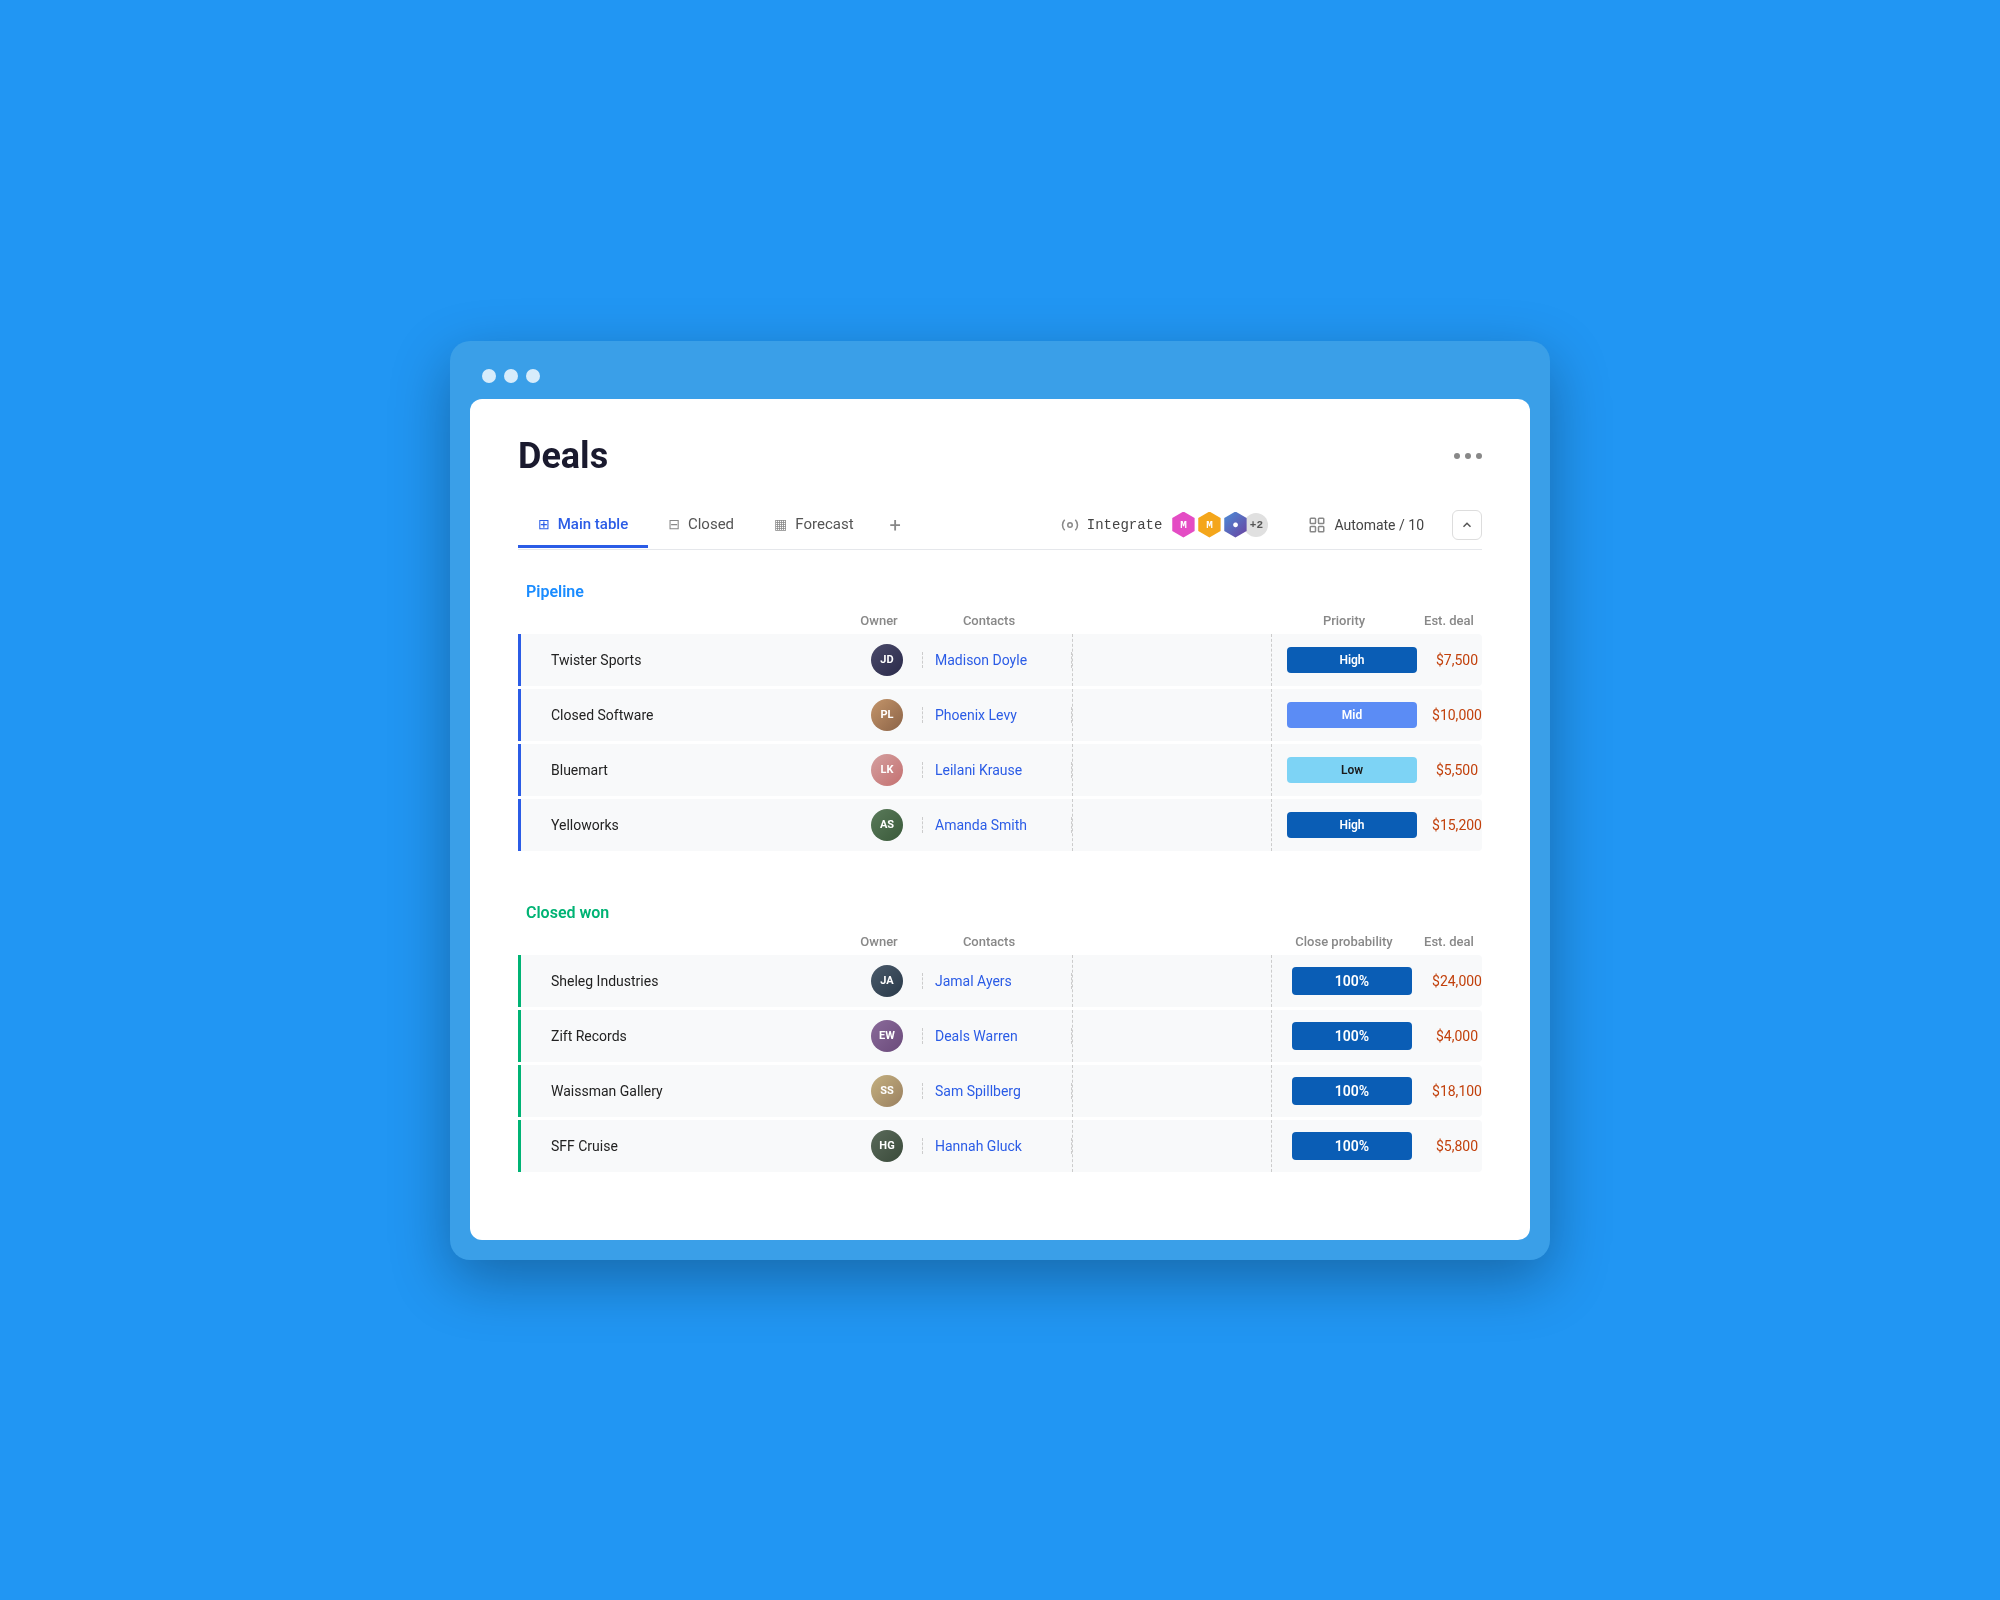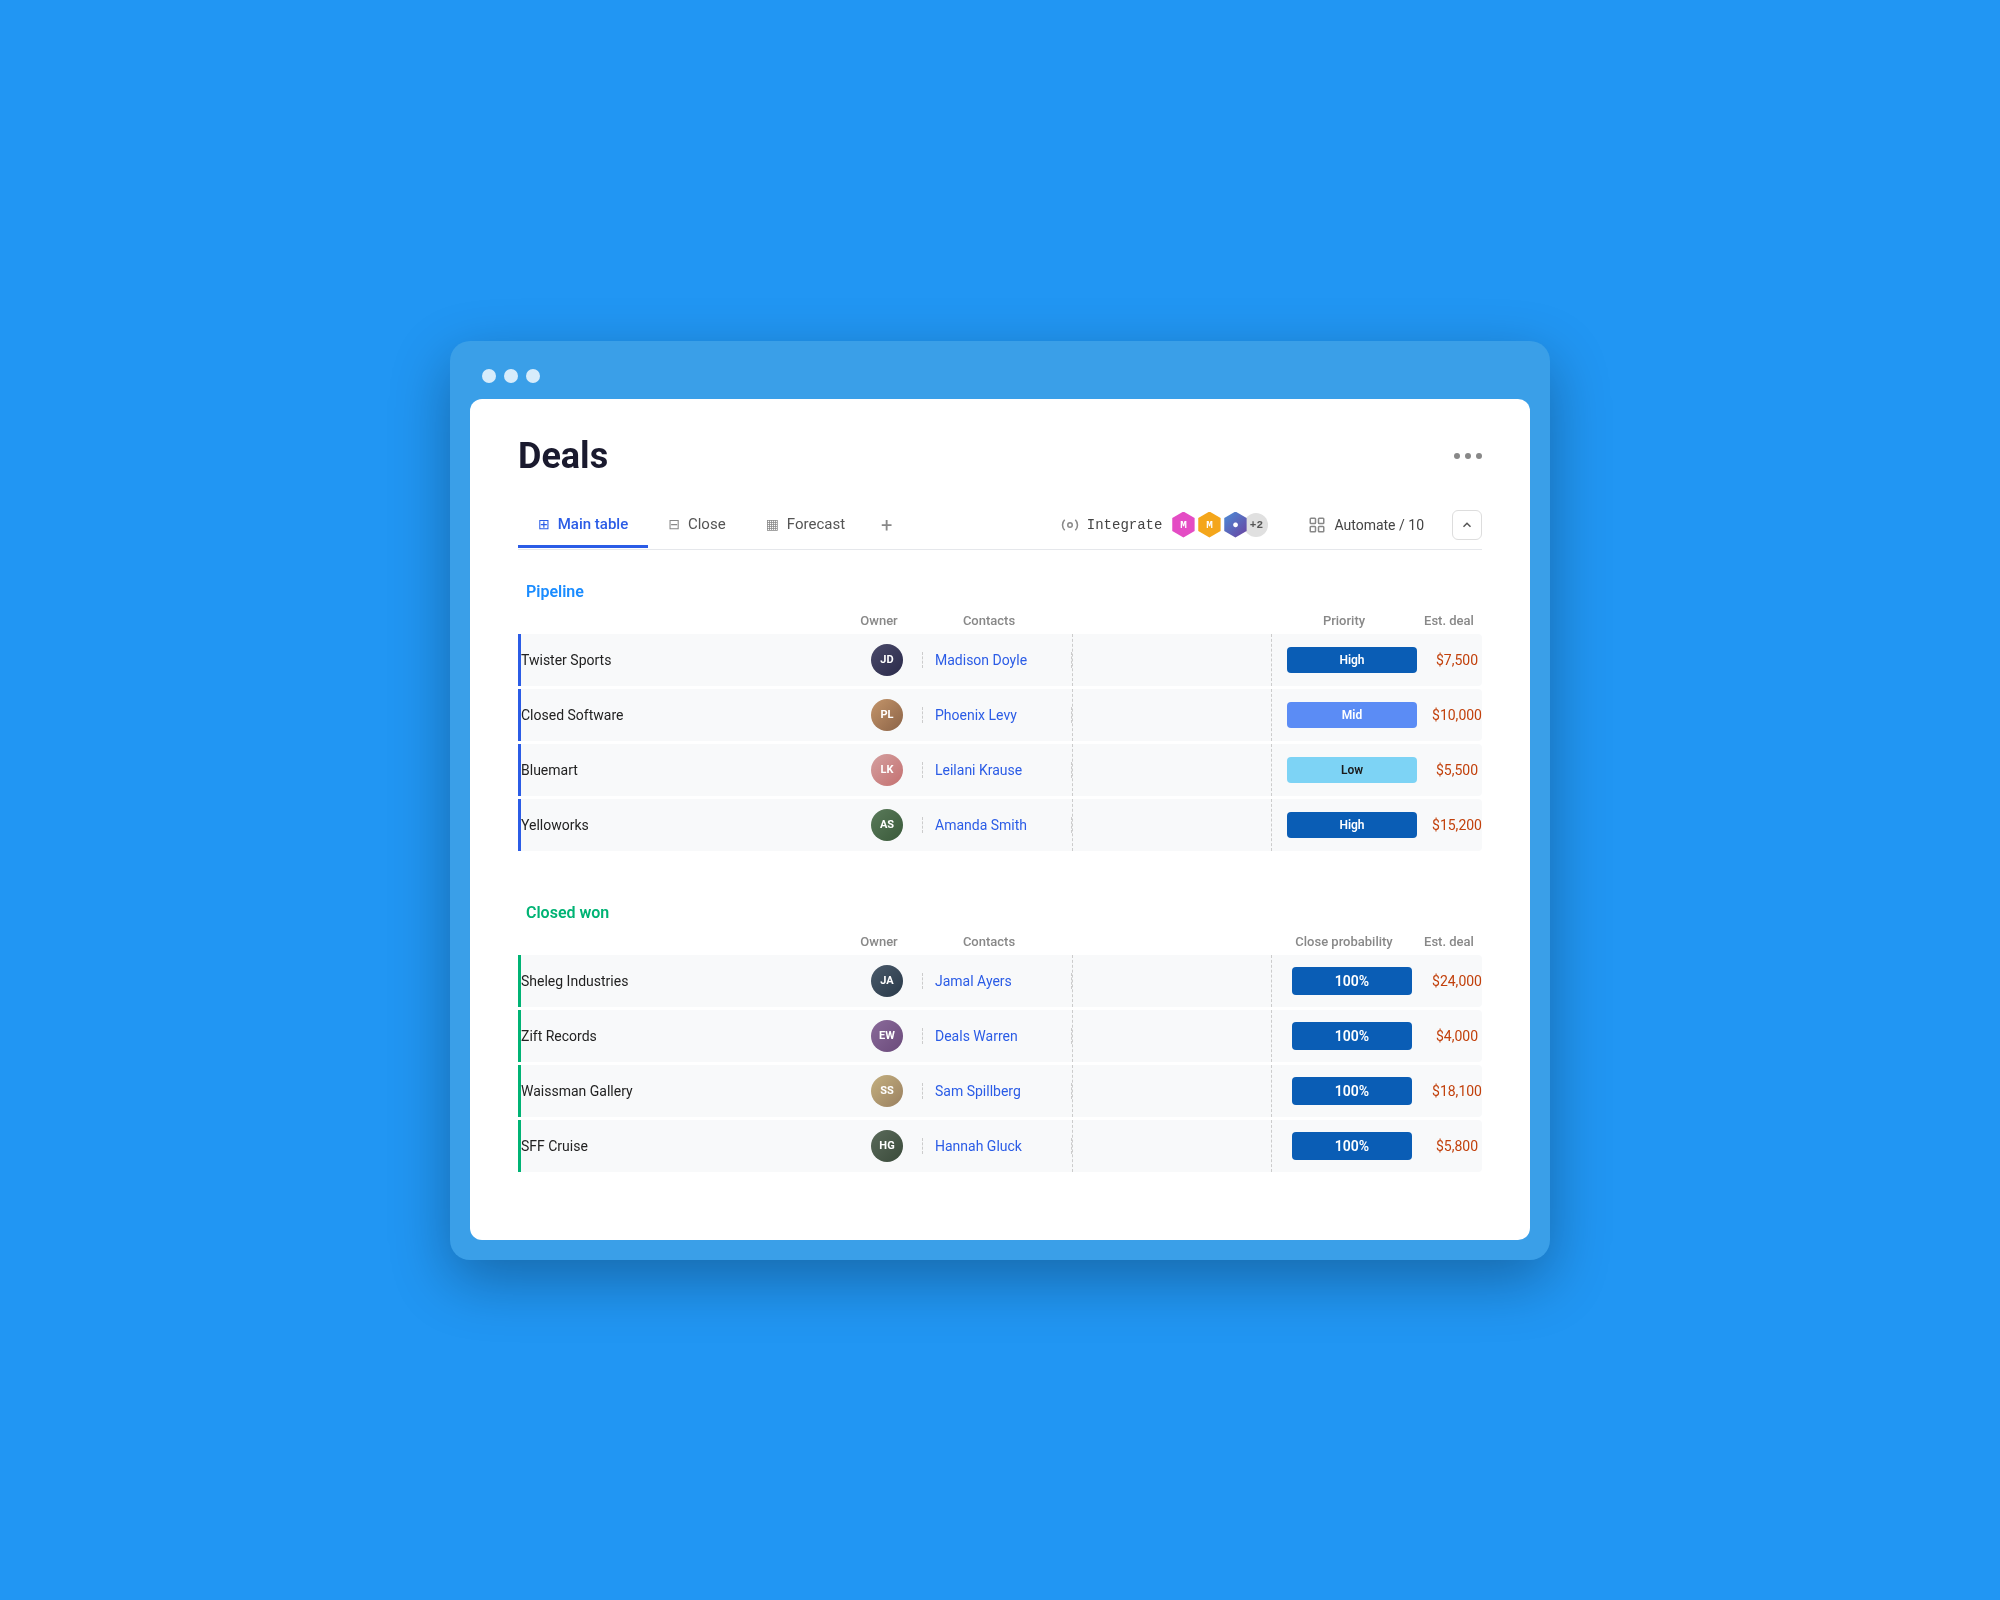--- a/index.html
+++ b/index.html
@@ -191,21 +191,21 @@
     }
     .table-row.pipeline-row {
       grid-template-columns: 1fr 70px 150px 200px 160px 50px;
     }
     .table-row.closed-row {
       grid-template-columns: 1fr 70px 150px 200px 160px 50px;
     }
     .deal-name-cell {
       display: flex;
       align-items: center;
-      padding: 0 0;
+      padding: 0 30px;
       font-size: 14px;
       color: #222;
       border-left: 3px solid #2b5ce6;
       height: 100%;
       min-height: 52px;
     }
     .deal-name-cell.closed {
       border-left: 3px solid #00b374;
     }
     .owner-cell {
@@ -319,21 +319,21 @@
       </div>
 
       <div class="tabs-row">
         <div class="tabs-left">
           <div class="tab active">
             <span class="tab-icon">⊞</span>
             <span>Main table</span>
           </div>
           <div class="tab">
             <span class="tab-icon">⊟</span>
-            <span>Close</span>
+            <span>Closed</span>
           </div>
           <div class="tab">
             <span class="tab-icon">▦</span>
             <span>Forecast</span>
           </div>
           <div class="tab-add">+</div>
         </div>
         <div class="tabs-right">
           <div class="integrate-btn">
             <svg width="18" height="18" viewBox="0 0 24 24" fill="none" stroke="#888" stroke-width="2">

